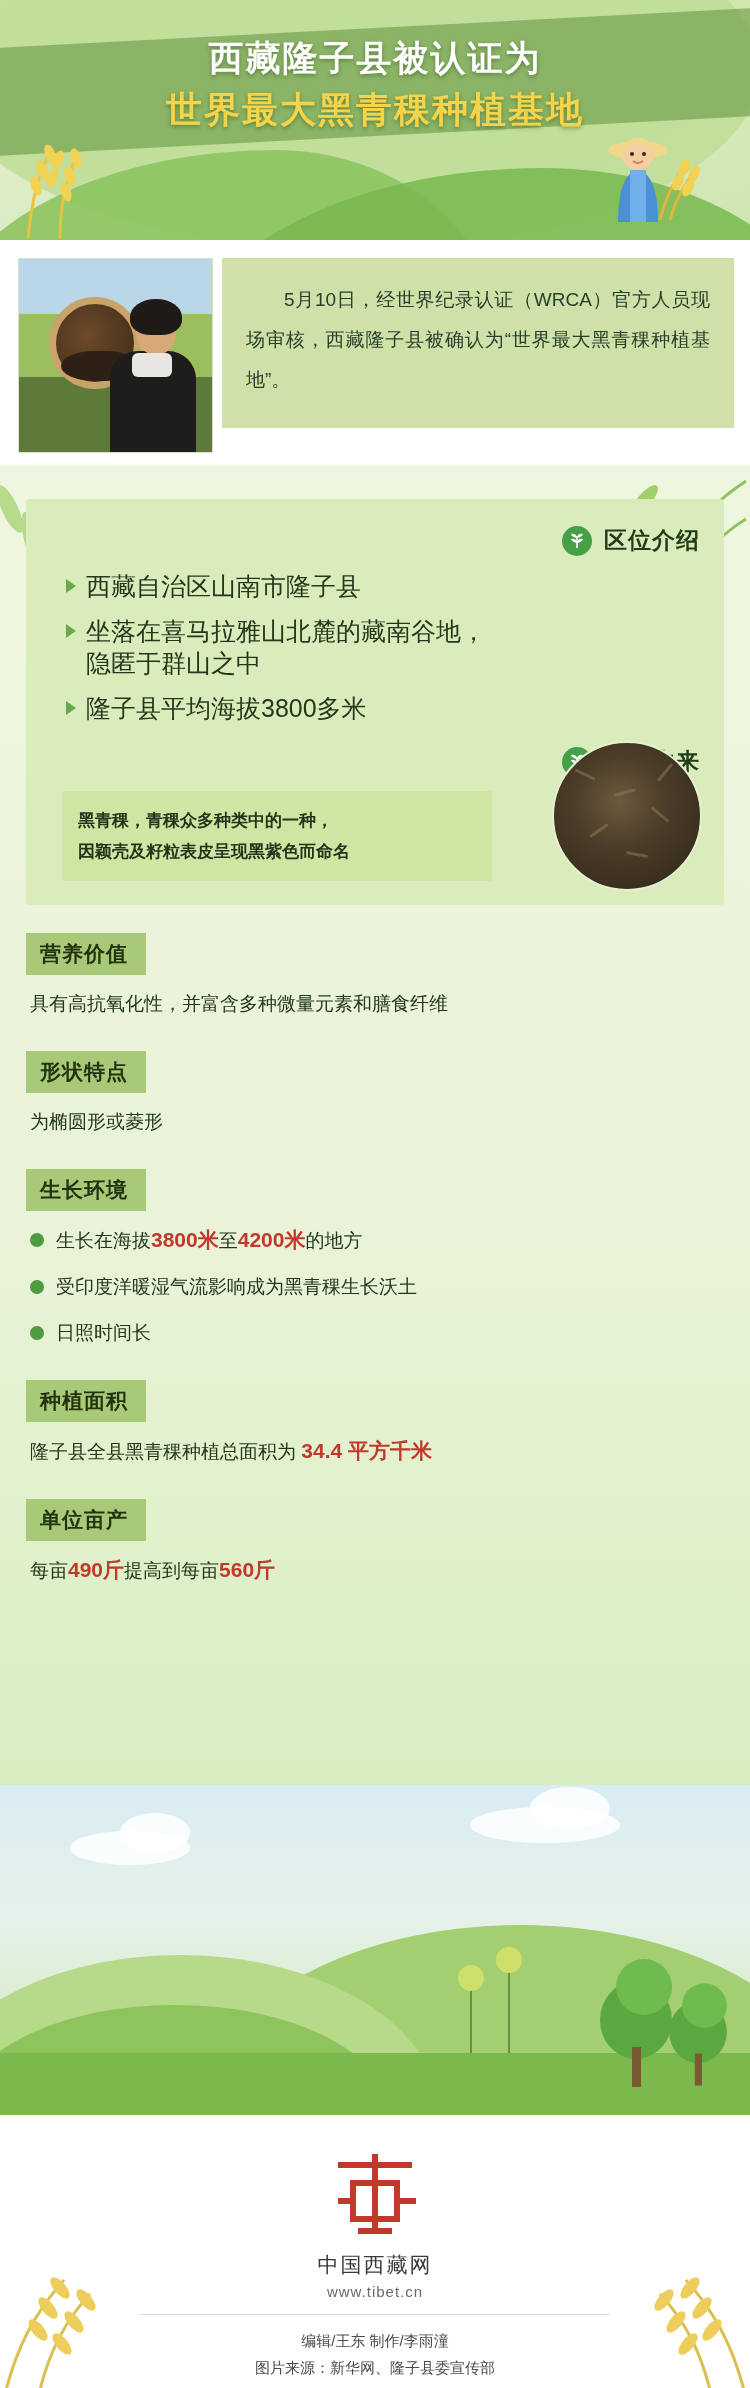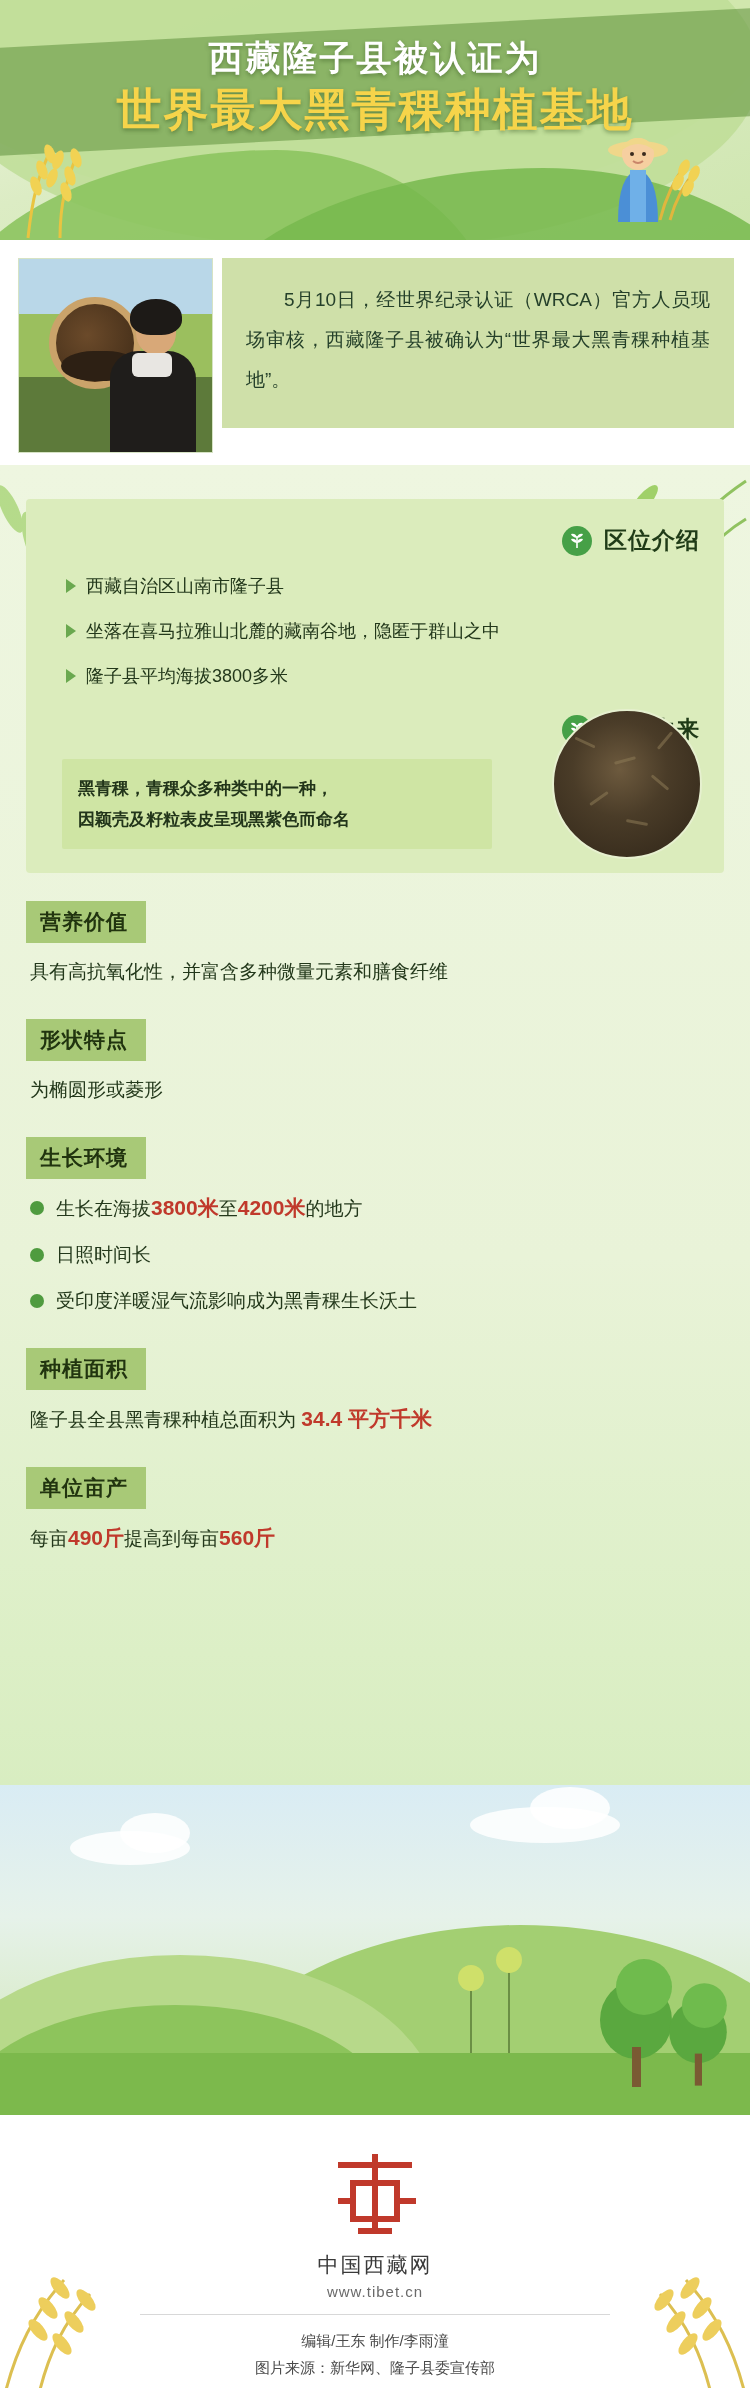--- a/index.html
+++ b/index.html
@@ -54,21 +54,21 @@
   }
   .title-line1 {
     font-size: 35px;
     font-weight: bold;
     color: #ffffff;
     letter-spacing: 2px;
     text-shadow: 0 2px 4px rgba(40,70,20,.45);
     line-height: 48px;
   }
   .title-line2 {
-    font-size: 45px;
+    font-size: 36px;
     font-weight: bold;
     color: #f6d44a;
     letter-spacing: 2px;
     text-shadow: 0 2px 4px rgba(40,70,20,.45);
     line-height: 48px;
     margin-top: 4px;
   }
   
   .farmer { position:absolute; right:44px; top:120px; width:120px; height:110px; z-index:6;}
   
@@ -163,21 +163,21 @@
   .head-title { font-size: 23px; font-weight:bold; color:#1f3b17; letter-spacing:1px;}
 
   .bullet-row { display:flex; align-items:flex-start; gap:10px; margin: 13px 0 0 16px;}
   .tri {
     flex:0 0 auto;
     width:0;height:0;margin-top:9px;
     border-left:10px solid #6aa84f;
     border-top:7px solid transparent;
     border-bottom:7px solid transparent;
   }
-  .bullet-txt { font-size:18px; line-height:32px; color:#23381b;}
+  .bullet-txt { font-size:25px; line-height:32px; color:#23381b;}
 
   .name-box {
     margin: 14px 0 0 12px;
     background:#cfe5a4;
     padding: 14px 16px;
     width: 430px;
     border-radius:2px;
   }
   .name-box p { font-size:17px; line-height:31px; color:#22351a; font-weight:bold;}
 
@@ -454,25 +454,25 @@
 
       <div>
         <span class="label-bar">生长环境</span>
         <div class="sec-body">
           <div class="dot-row">
             <span class="dot"></span>
             <span class="dot-txt"><span>生长在海拔</span><span class="hl-big">3800米</span><span>至</span><span class="hl-big">4200米</span><span>的地方</span></span>
           </div>
           <div class="dot-row">
             <span class="dot"></span>
-            <span class="dot-txt">日照时间长</span>
+            <span class="dot-txt">受印度洋暖湿气流影响成为黑青稞生长沃土</span>
           </div>
           <div class="dot-row">
             <span class="dot"></span>
-            <span class="dot-txt">受印度洋暖湿气流影响成为黑青稞生长沃土</span>
+            <span class="dot-txt">日照时间长</span>
           </div>
         </div>
       </div>
 
       <div>
         <span class="label-bar">种植面积</span>
         <div class="sec-body">
           <p><span>隆子县全县黑青稞种植总面积为 </span><span class="hl-big">34.4 平方千米</span></p>
         </div>
       </div>

